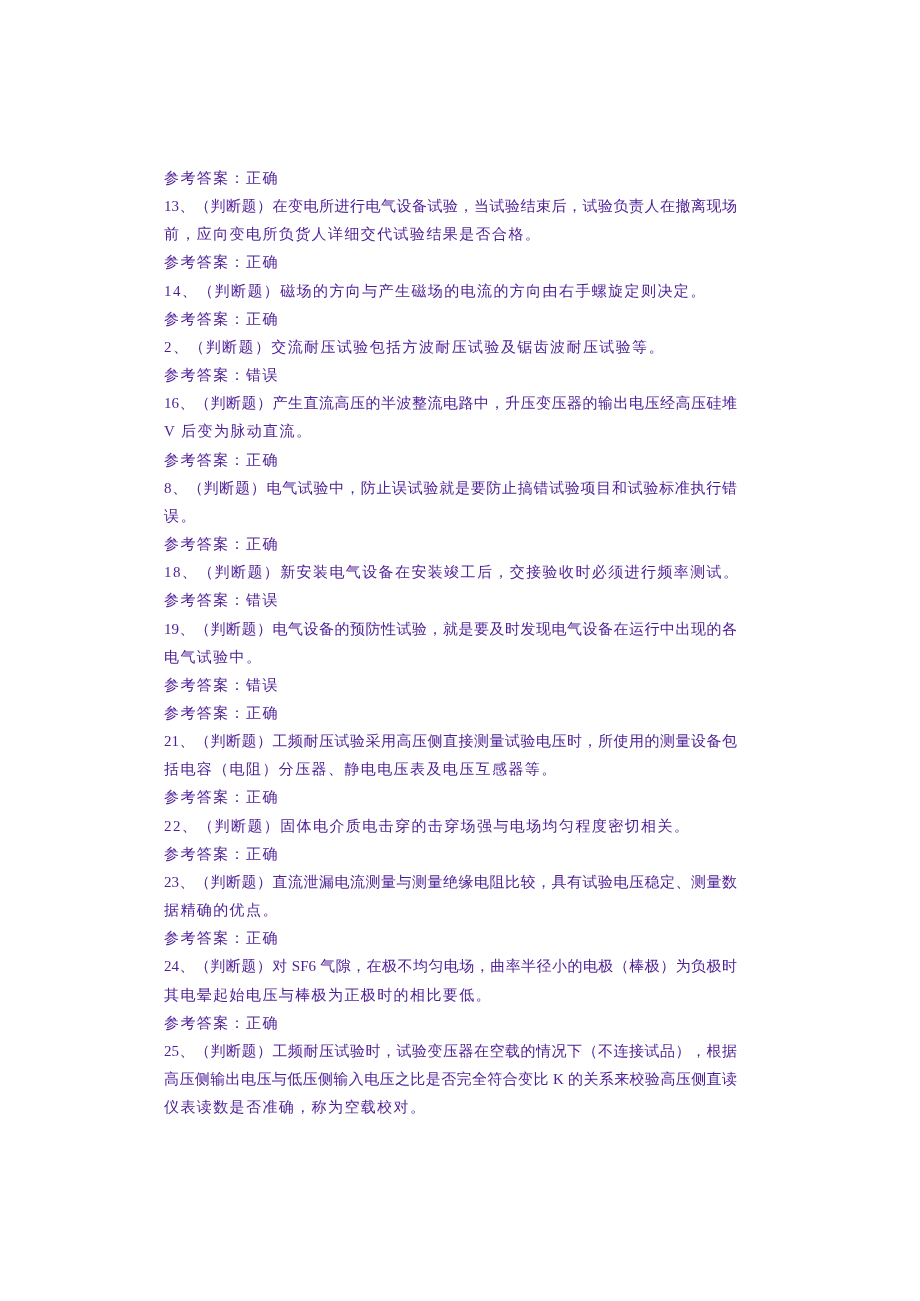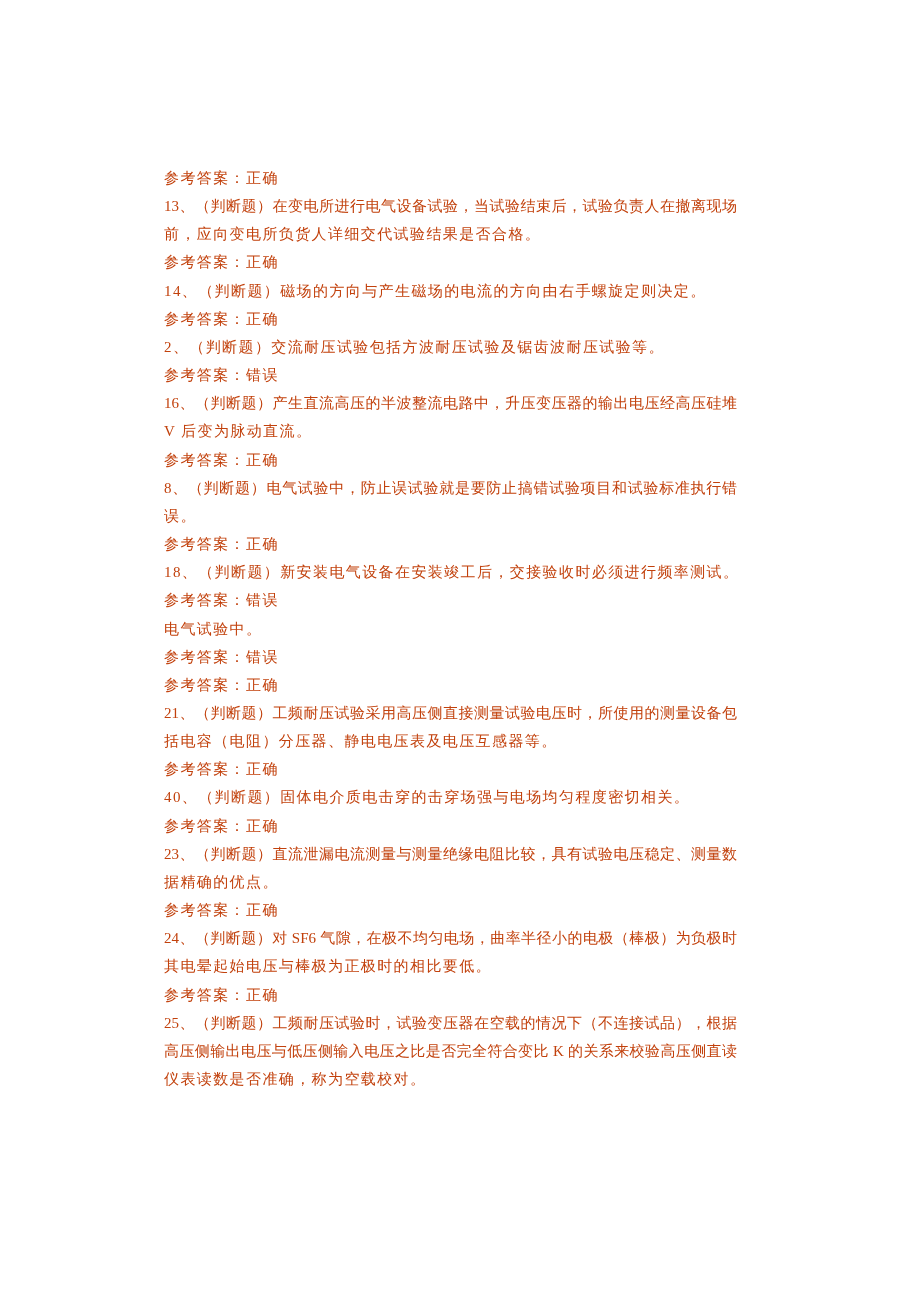--- a/index.html
+++ b/index.html
@@ -29,44 +29,45 @@
     letter-spacing: 0;
     white-space: normal;
     text-align: justify;
     text-align-last: justify;
     -moz-text-align-last: justify;
   }
 </style>
 </head>
 <body style="background: rgb(255, 255, 255);">
 
-<div class="doc-page" style="color: #c2410c;">
+<div class="doc-page" style="color: #4c1d95;">
     <div class="line"><span>参考答案：</span><span>正确</span></div>
     <div class="line full">13、（判断题）在变电所进行电气设备试验，当试验结束后，试验负责人在撤离现场</div>
     <div class="line">前，应向变电所负货人详细交代试验结果是否合格。</div>
     <div class="line"><span>参考答案：</span><span>正确</span></div>
     <div class="line">14、（判断题）磁场的方向与产生磁场的电流的方向由右手螺旋定则决定。</div>
     <div class="line"><span>参考答案：</span><span>正确</span></div>
     <div class="line">2、（判断题）交流耐压试验包括方波耐压试验及锯齿波耐压试验等。</div>
     <div class="line"><span>参考答案：</span><span>错误</span></div>
     <div class="line full">16、（判断题）产生直流高压的半波整流电路中，升压变压器的输出电压经高压硅堆</div>
     <div class="line">V 后变为脉动直流。</div>
     <div class="line"><span>参考答案：</span><span>正确</span></div>
     <div class="line full">8、（判断题）电气试验中，防止误试验就是要防止搞错试验项目和试验标准执行错</div>
     <div class="line">误。</div>
     <div class="line"><span>参考答案：</span><span>正确</span></div>
     <div class="line">18、（判断题）新安装电气设备在安装竣工后，交接验收时必须进行频率测试。</div>
     <div class="line"><span>参考答案：</span><span>错误</span></div>
+    <div class="line full">19、（判断题）电气设备的预防性试验，就是要及时发现电气设备在运行中出现的各</div>
     <div class="line">电气试验中。</div>
     <div class="line"><span>参考答案：</span><span>错误</span></div>
     <div class="line"><span>参考答案：</span><span>正确</span></div>
     <div class="line full">21、（判断题）工频耐压试验采用高压侧直接测量试验电压时，所使用的测量设备包</div>
     <div class="line">括电容（电阻）分压器、静电电压表及电压互感器等。</div>
     <div class="line"><span>参考答案：</span><span>正确</span></div>
-    <div class="line">40、（判断题）固体电介质电击穿的击穿场强与电场均匀程度密切相关。</div>
+    <div class="line">22、（判断题）固体电介质电击穿的击穿场强与电场均匀程度密切相关。</div>
     <div class="line"><span>参考答案：</span><span>正确</span></div>
     <div class="line full">23、（判断题）直流泄漏电流测量与测量绝缘电阻比较，具有试验电压稳定、测量数</div>
     <div class="line">据精确的优点。</div>
     <div class="line"><span>参考答案：</span><span>正确</span></div>
     <div class="line full">24、（判断题）对 SF6 气隙，在极不均匀电场，曲率半径小的电极（棒极）为负极时</div>
     <div class="line">其电晕起始电压与棒极为正极时的相比要低。</div>
     <div class="line"><span>参考答案：</span><span>正确</span></div>
     <div class="line full">25、（判断题）工频耐压试验时，试验变压器在空载的情况下（不连接试品），根据</div>
     <div class="line full">高压侧输出电压与低压侧输入电压之比是否完全符合变比 K 的关系来校验高压侧直读</div>
     <div class="line">仪表读数是否准确，称为空载校对。</div>

